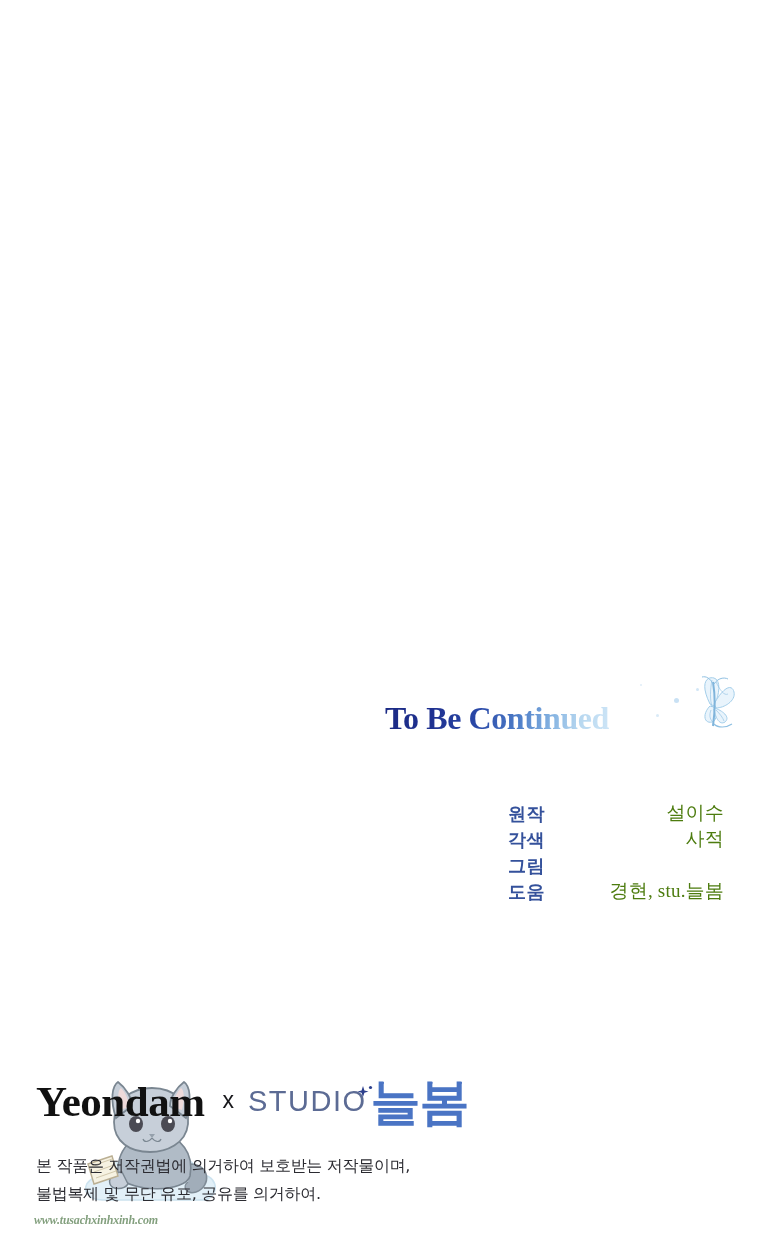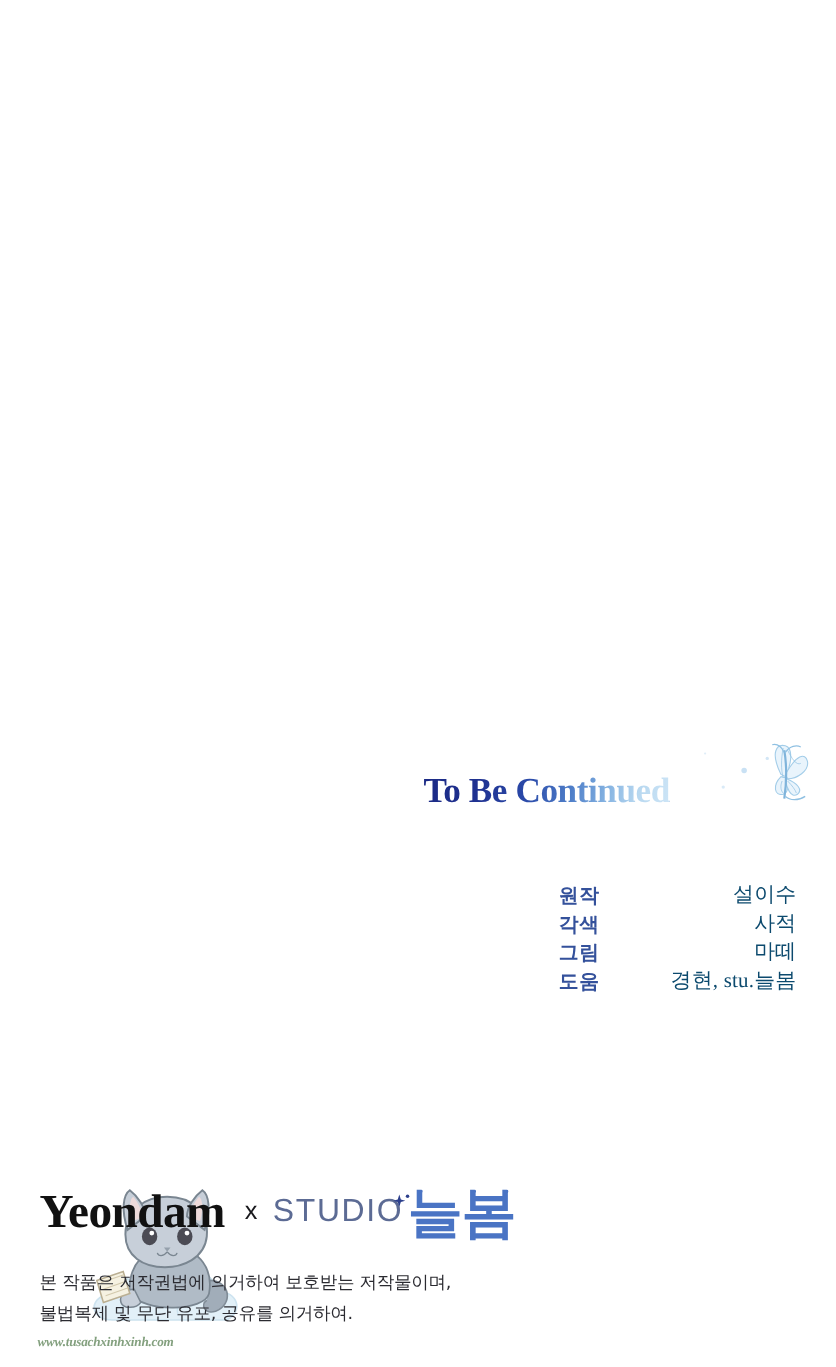--- a/index.html
+++ b/index.html
@@ -99,21 +99,21 @@
     font-weight: 700;
     font-size: 18px;
     color: #34519b;
     letter-spacing: 0.5px;
   }
   .credit-value {
     flex: 1;
     text-align: right;
     font-family: "Liberation Serif", "DejaVu Serif", serif;
     font-size: 19px;
-    color: #0c4a6e;
+    color: #4d7c0f;
     letter-spacing: 0.2px;
     white-space: nowrap;
   }
 
   
   .footer {
     position: absolute;
     left: 0;
     top: 1062px;
     width: 760px;
@@ -253,21 +253,20 @@
       <span class="credit-value">설이수</span>
     </div>
 
     <div class="credit-row">
       <span class="credit-label">각색</span>
       <span class="credit-value">사적</span>
     </div>
 
     <div class="credit-row">
       <span class="credit-label">그림</span>
-      <span class="credit-value">마떼</span>
     </div>
 
     <div class="credit-row">
       <span class="credit-label">도움</span>
       <span class="credit-value">경현, stu.늘봄</span>
     </div>
   </div>
 
   <div class="footer">
 

